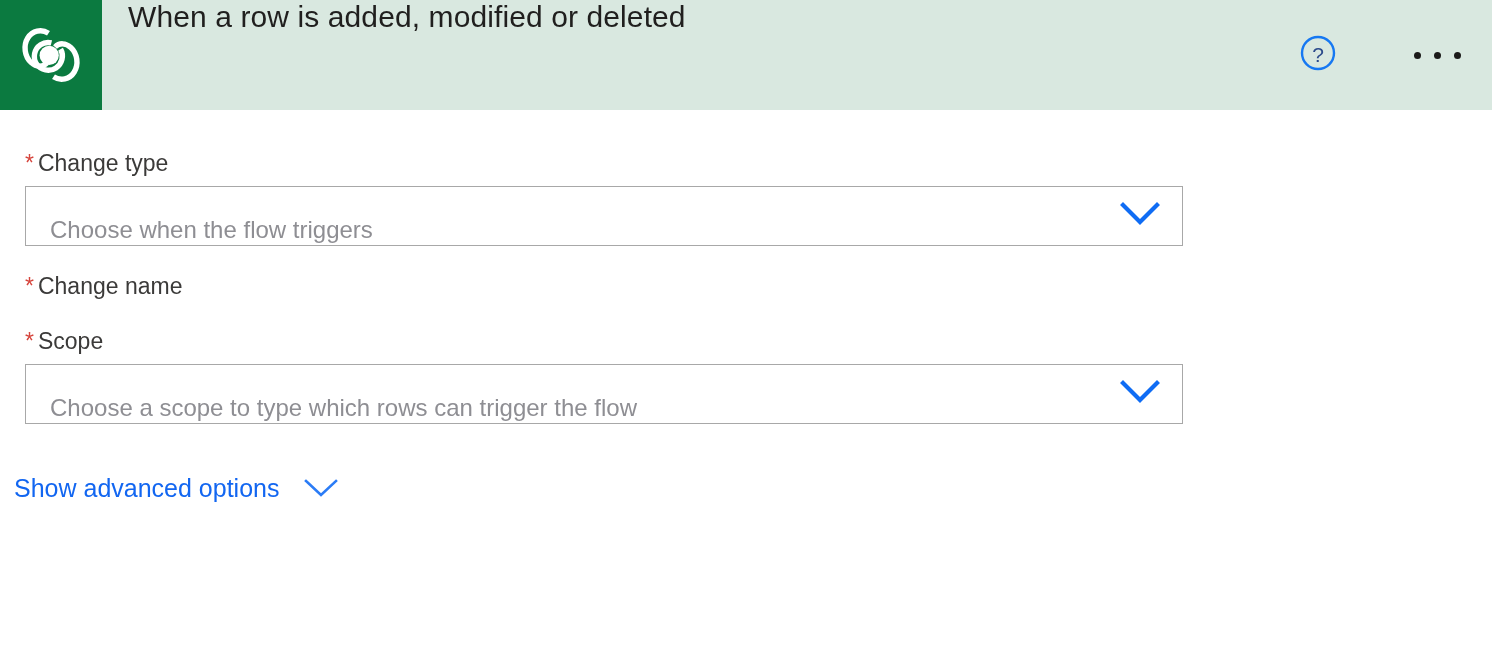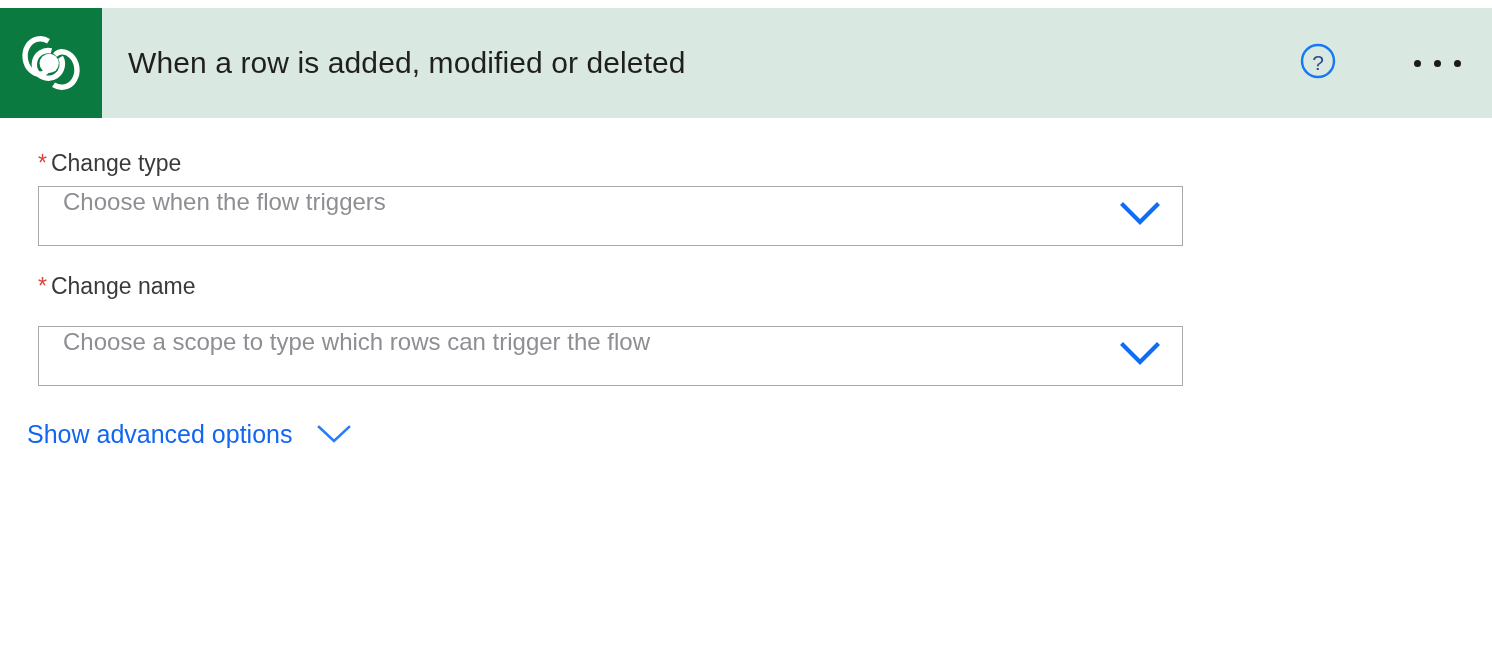--- a/index.html
+++ b/index.html
@@ -19,26 +19,26 @@
     position: relative;
     width: 1492px;
     height: 652px;
     background: #ffffff;
   }
 
   
   .header {
     position: absolute;
     left: 0;
-    top: 8px;
+    top: 0;
     width: 1492px;
     height: 110px;
     background: #d9e8e0;
     display: flex;
-    align-items: center;
+    align-items: flex-start;
   }
 
   .brand-tile {
     width: 102px;
     height: 110px;
     background: #0b7a40;
     flex: 0 0 102px;
     display: flex;
     align-items: center;
     justify-content: center;
@@ -94,21 +94,20 @@
   }
 
   
   .form {
     position: absolute;
     left: 0;
     top: 110px;
     width: 1208px;
     padding-top: 38px;
     box-sizing: border-box;
-    padding-left: 13px;
   }
 
   .field {
     position: relative;
     padding: 0 25px;
     margin-bottom: 25px;
   }
 
   .field-label {
     font-size: 23px;
@@ -125,21 +124,21 @@
     margin-right: 4px;
   }
 
   .input-shell {
     position: relative;
     height: 60px;
     border: 1px solid #a8a8a8;
     background: #ffffff;
     box-sizing: border-box;
     display: flex;
-    align-items: flex-start;
+    align-items: flex-end;
     cursor: pointer;
   }
 
   .input-value {
     flex: 1 1 auto;
     padding-left: 24px;
     font-size: 24px;
     color: #8e8e93;
     line-height: 30px;
     white-space: nowrap;
@@ -153,21 +152,21 @@
     height: 58px;
     display: flex;
     align-items: center;
     justify-content: center;
     cursor: pointer;
   }
 
   
   .advanced-row {
     padding: 0 25px;
-    margin-top: 33px;
+    margin-top: 49px;
     display: flex;
     align-items: center;
     width: max-content;
     cursor: pointer;
   }
 
   .advanced-label {
     font-size: 25px;
     color: #1266f1;
     line-height: 30px;
@@ -241,20 +240,23 @@
       </div>
     </div>
 
     <div class="field">
       <label class="field-label">
         <span class="req-star">*</span><span>Change name</span>
       </label>
     </div>
 
     <div class="field">
+      <label class="field-label">
+        <span class="req-star">*</span><span>Scope</span>
+      </label>
       <div class="input-shell">
         <div class="input-value">Choose a scope to type which rows can trigger the flow</div>
         <div class="chevron-box">
           <span>
             <svg width="40" height="26" viewBox="0 0 40 26" aria-hidden="true">
               <path d="M3 4 L20 21 L37 4" fill="none" stroke="#0f6cf4" stroke-width="4.2" stroke-linecap="square" stroke-linejoin="miter"></path>
             </svg>
           </span>
         </div>
       </div>

